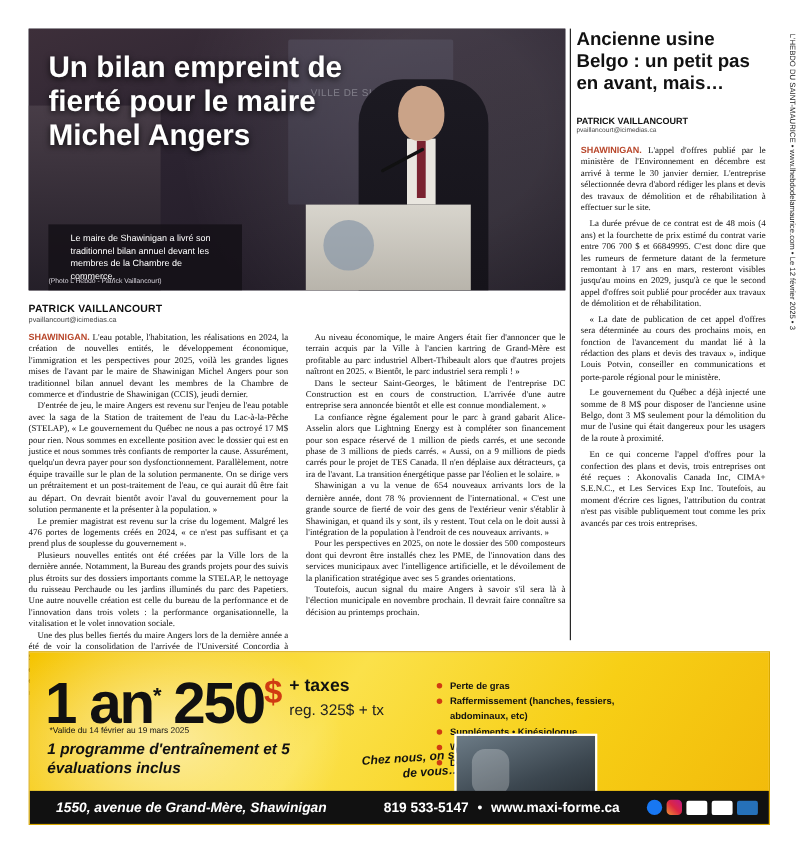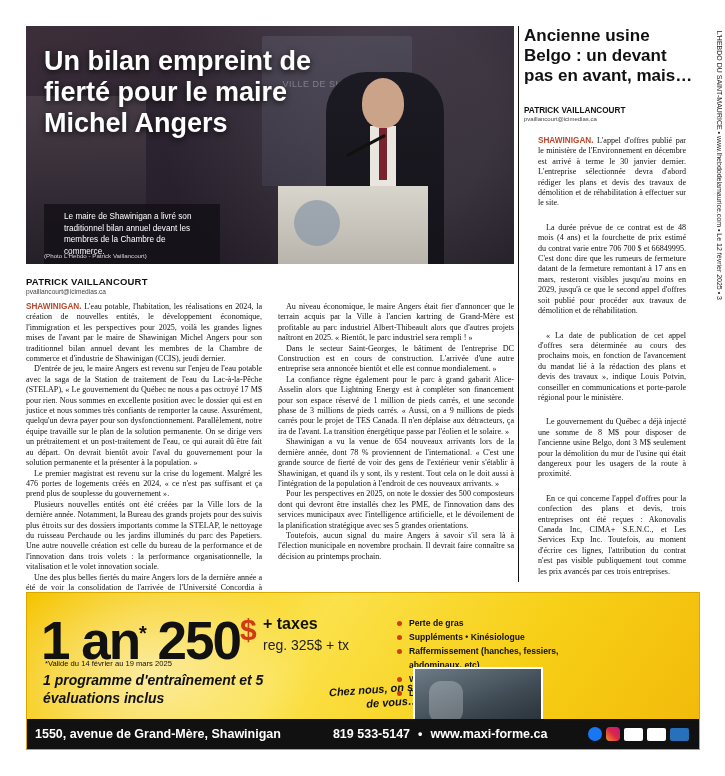--- a/index.html
+++ b/index.html
@@ -112,21 +112,21 @@
   .side-col { position:absolute; left:524px; top:26px; width:176px; }
   .side-rule-left { position:absolute; left:518px; top:26px; width:1px; height:556px; background:#111; }
   .side-title {
     font-family:"Liberation Sans", sans-serif; font-weight:bold;
     font-size:17px; line-height:20px; color:#111;
   }
   .side-byline { margin-top:20px; }
   .side-byline .name { font-family:"Liberation Sans", sans-serif; font-weight:bold; font-size:8.2px; }
   .side-byline .email { font-family:"Liberation Sans", sans-serif; font-size:6px; color:#444; margin-top:1px; }
   .side-body { margin-top:10px; font-size:8.1px; line-height:10.4px; text-align:justify; }
-  .side-body p { margin:14px; text-indent:8px; }
+  .side-body p { margin:4px; text-indent:8px; }
   .side-body p.first { text-indent:0; }
 
   
   .spine {
     position:absolute; right:2px; top:300px;
     transform:rotate(90deg); transform-origin:right top;
     font-family:"Liberation Sans", sans-serif; font-size:7px; color:#222;
     white-space:nowrap;
   }
 
@@ -193,21 +193,21 @@
     font-family:"Liberation Sans", sans-serif; font-weight:bold; font-size:27px;
     color:#111; letter-spacing:-1px; line-height:56px;
   }
   .ad-logo .x { color:#1b3f8f; font-size:40px; }
   .ad-bar {
     position:absolute; left:0; bottom:0; width:100%; height:30px;
     background:#111; color:#fff;
     font-family:"Liberation Sans", sans-serif; font-weight:bold; font-size:12.5px;
     display:flex; align-items:center;
   }
-  .ad-bar .addr { margin-left:8px; }
+  .ad-bar .addr { margin-left:24px;font-style:italic; }
   .ad-bar .tel { margin-left:52px; }
   .ad-bar .web { margin-left:8px; }
   .ad-bar .pay { margin-left:auto; margin-right:10px; display:flex; gap:4px; align-items:center; }
   .chip { width:19px; height:13px; border-radius:2px; background:#fff; display:inline-block; }
   .chip.fb { background:#1877f2; border-radius:50%; width:14px; height:14px; }
   .chip.ig { background:linear-gradient(45deg,#f09433,#dc2743,#bc1888); border-radius:4px; width:14px; height:14px; }
   .chip.visa { background:#fff; }
   .chip.mc { background:#fff; }
   .chip.amex { background:#2671b9; }
 </style>
@@ -251,21 +251,21 @@
       <p>Dans le secteur Saint-Georges, le bâtiment de l'entreprise DC Construction est en cours de construction. L'arrivée d'une autre entreprise sera annoncée bientôt et elle est connue mondialement. »</p>
       <p>La confiance règne également pour le parc à grand gabarit Alice-Asselin alors que Lightning Energy est à compléter son financement pour son espace réservé de 1 million de pieds carrés, et une seconde phase de 3 millions de pieds carrés. « Aussi, on a 9 millions de pieds carrés pour le projet de TES Canada. Il n'en déplaise aux détracteurs, ça ira de l'avant. La transition énergétique passe par l'éolien et le solaire. »</p>
       <p>Shawinigan a vu la venue de 654 nouveaux arrivants lors de la dernière année, dont 78 % proviennent de l'international. « C'est une grande source de fierté de voir des gens de l'extérieur venir s'établir à Shawinigan, et quand ils y sont, ils y restent. Tout cela on le doit aussi à l'intégration de la population à l'endroit de ces nouveaux arrivants. »</p>
       <p>Pour les perspectives en 2025, on note le dossier des 500 composteurs dont qui devront être installés chez les PME, de l'innovation dans des services municipaux avec l'intelligence artificielle, et le dévoilement de la planification stratégique avec ses 5 grandes orientations.</p>
       <p>Toutefois, aucun signal du maire Angers à savoir s'il sera là à l'élection municipale en novembre prochain. Il devrait faire connaître sa décision au printemps prochain.</p>
     </div>
   </div>
 
   <div class="side-rule-left"></div>
   <div class="side-col">
-    <div class="side-title">Ancienne usine Belgo : un devant pas en avant, mais…</div>
+    <div class="side-title">Ancienne usine Belgo : un petit pas en avant, mais…</div>
     <div class="side-byline">
       <div class="name">PATRICK VAILLANCOURT</div>
       <div class="email">pvaillancourt@icimedias.ca</div>
     </div>
     <div class="side-body">
       <p class="first">
         <span class="dateline">SHAWINIGAN.</span>
         <span>L'appel d'offres publié par le ministère de l'Environnement en décembre est arrivé à terme le 30 janvier dernier. L'entreprise sélectionnée devra d'abord rédiger les plans et devis des travaux de démolition et de réhabilitation à effectuer sur le site.</span>
       </p>
       <p>La durée prévue de ce contrat est de 48 mois (4 ans) et la fourchette de prix estimé du contrat varie entre 706 700 $ et 66849995. C'est donc dire que les rumeurs de fermeture datant de la fermeture remontant à 17 ans en mars, resteront visibles jusqu'au moins en 2029, jusqu'à ce que le second appel d'offres soit publié pour procéder aux travaux de démolition et de réhabilitation.</p>
@@ -284,22 +284,22 @@
         <span>250</span><span class="dollar">$</span>
       </div>
     </div>
     <div class="ad-taxes">+ taxes</div>
     <div class="ad-reg">reg. 325$ + tx</div>
     <div class="ad-valid">*Valide du 14 février au 19 mars 2025</div>
     <div class="ad-sub">1 programme d'entraînement et 5 évaluations inclus</div>
 
     <ul class="ad-bullets">
       <li>Perte de gras</li>
+      <li>Raffermissement (hanches, fessiers, abdominaux, etc)</li>
       <li>Suppléments • Kinésiologue</li>
-      <li>Raffermissement (hanches, fessiers, abdominaux, etc)</li>
       <li>WiFi gratuit</li>
       <li>Douches et saunas inclus</li>
     </ul>
 
     <div class="ad-chez">Chez nous, on s'occupe de vous…</div>
     <div class="ad-photo"></div>
 
 
     <div class="ad-bar">
       <span class="addr">1550, avenue de Grand-Mère, Shawinigan</span>

